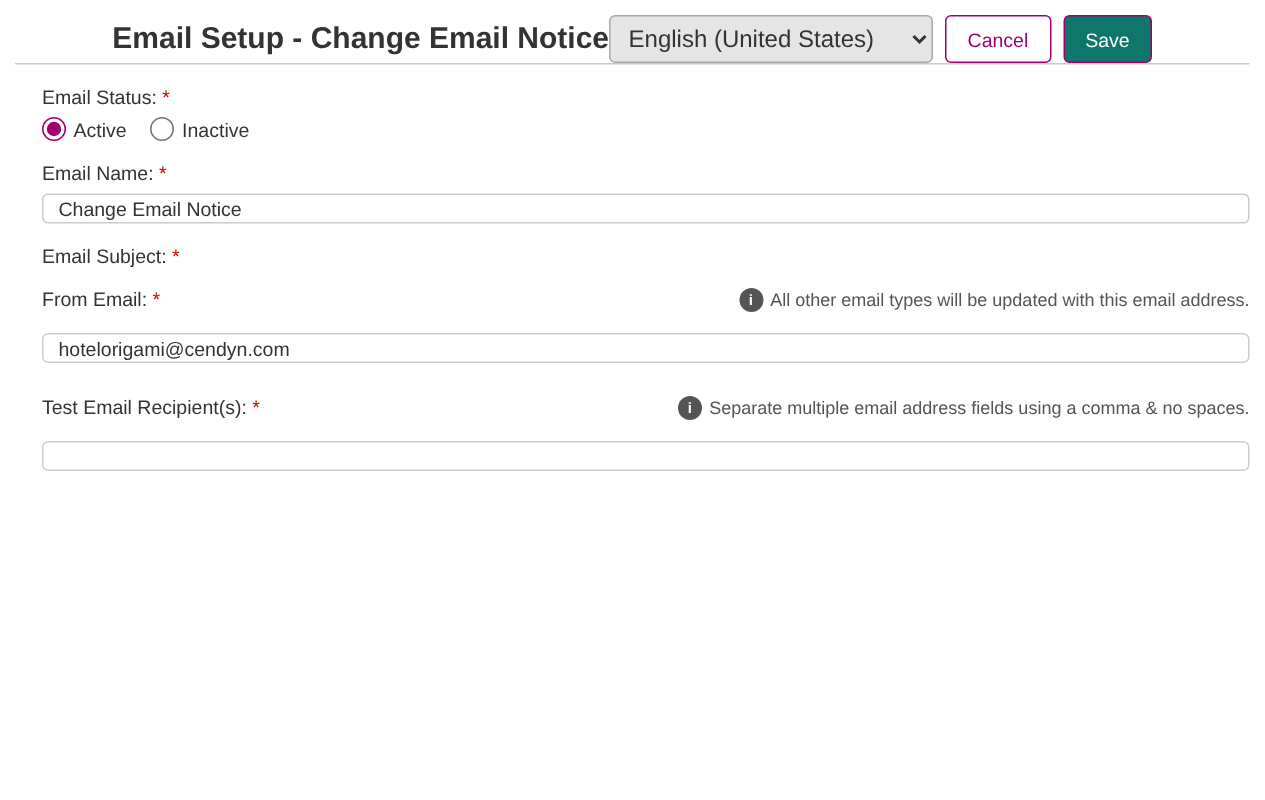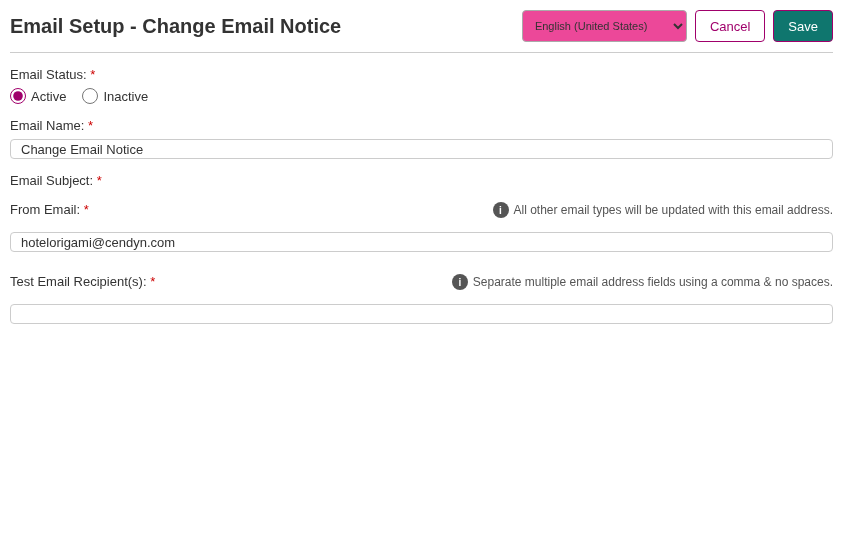--- a/index.html
+++ b/index.html
@@ -20,45 +20,44 @@
     .page-container {
       width: 843px;
       min-height: 533px;
       background: #fff;
       padding: 10px 10px 10px 10px;
     }
 
     .header-row {
       display: flex;
       align-items: center;
-      justify-content: space-between;
-      padding-bottom: 10px;
+      justify-content: center;
       border-bottom: 1px solid #ccc;
       margin-bottom: 14px;
     }
 
     .page-title {
       font-size: 20px;
       font-weight: bold;
       color: #333;
     }
 
     .header-controls {
       display: flex;
       align-items: center;
       gap: 8px;
     }
 
     .language-select {
       border: 1px solid #aaa;
       border-radius: 4px;
       padding: 5px 22px 5px 8px;
-      font-size: 11px;
-      color: #333;
-      background: #ec4899;
+      font-size: 16px;
+      color: #333;
+      background: #e5e5e5;
       appearance: auto;
       cursor: pointer;
       height: 32px;
     }
 
     .btn-cancel {
       background: #fff;
       border: 1px solid #a0006b;
       color: #a0006b;
       border-radius: 4px;
@@ -74,20 +73,21 @@
       color: #fff;
       border-radius: 4px;
       padding: 5px 14px;
       font-size: 13px;
       cursor: pointer;
       height: 32px;
     }
 
     .form-section {
       margin-bottom: 14px;
+      margin-left: 18px;
     }
 
     .field-label {
       font-size: 13px;
       color: #333;
       margin-bottom: 6px;
       font-weight: normal;
     }
 
     .field-label .required {

